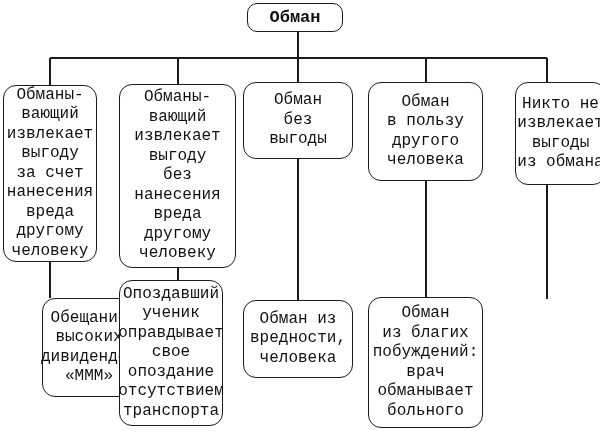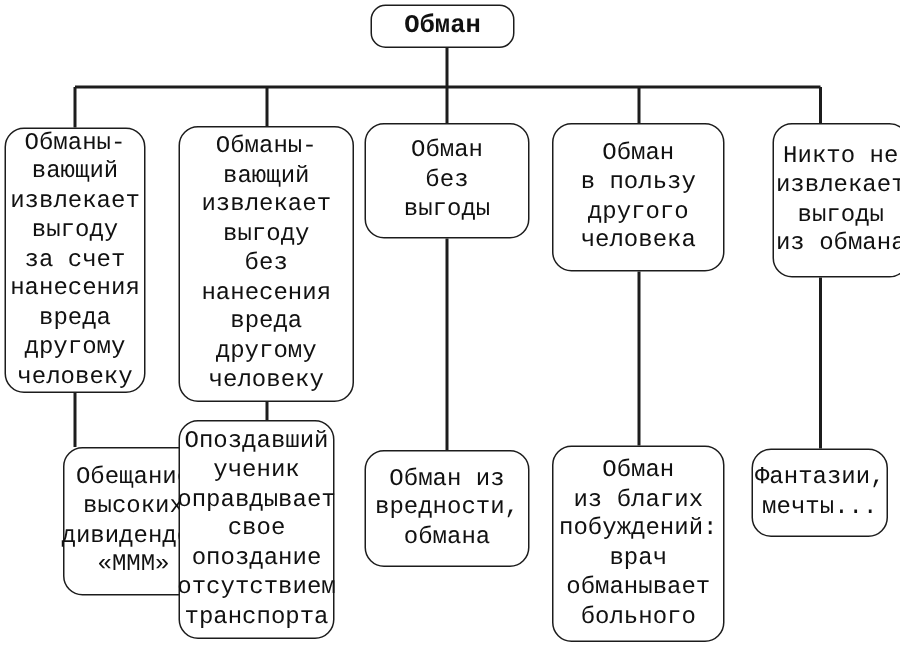--- a/index.html
+++ b/index.html
@@ -103,23 +103,21 @@
 «МММ»</div>
   <div class="node" style="left:119px; top:280px; width:104px; height:146px;">Опоздавший
 ученик
 оправдывает
 свое
 опоздание
 отсутствием
 транспорта</div>
   <div class="node" style="left:243px; top:300px; width:110px; height:78px;">Обман из
 вредности,
-обмана</div>
+человека</div>
   <div class="node" style="left:368px; top:297px; width:115px; height:131px;">Обман
 из благих
 побуждений:
 врач
 обманывает
 больного</div>
-  <div class="node" style="left:501px; top:299px; width:91px; height:59px;">Фантазии,
-мечты...</div>
 
 </div>
 
 </body></html>

